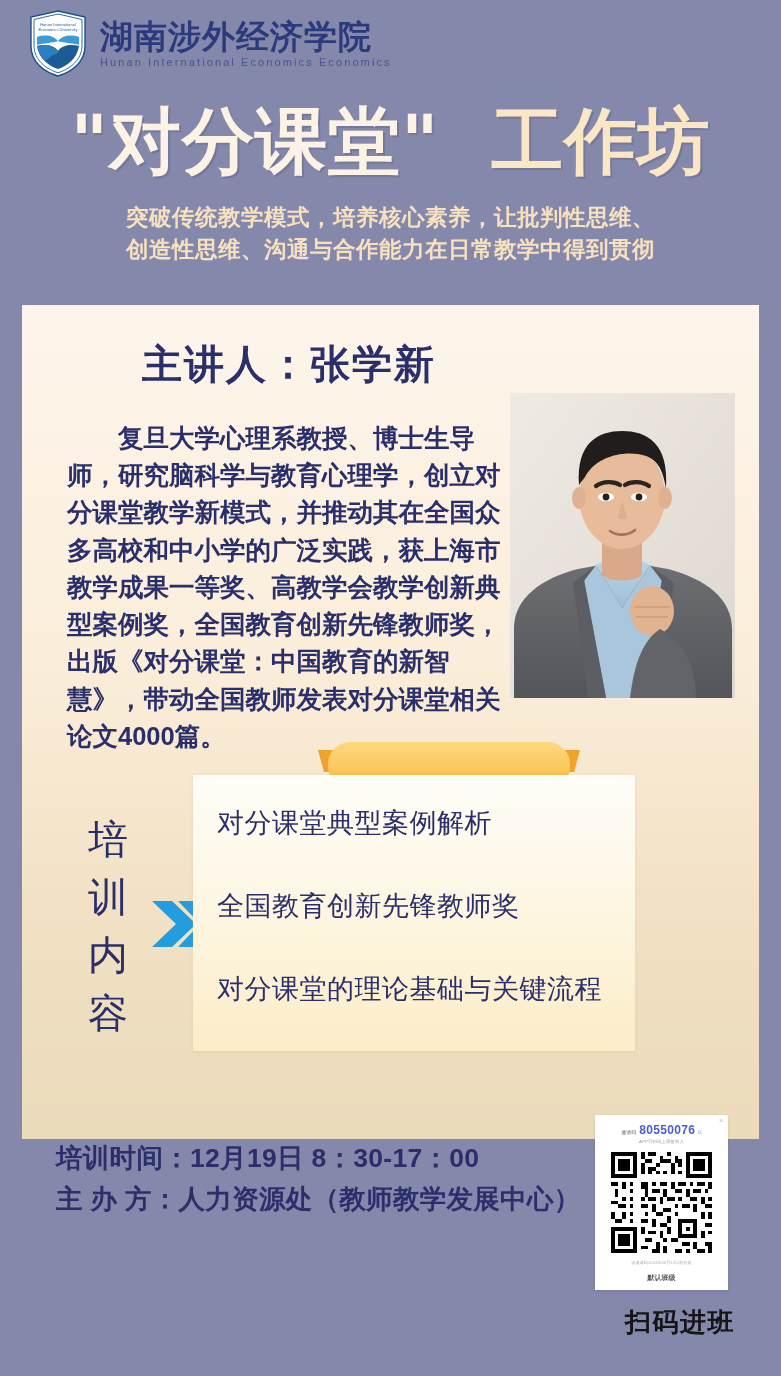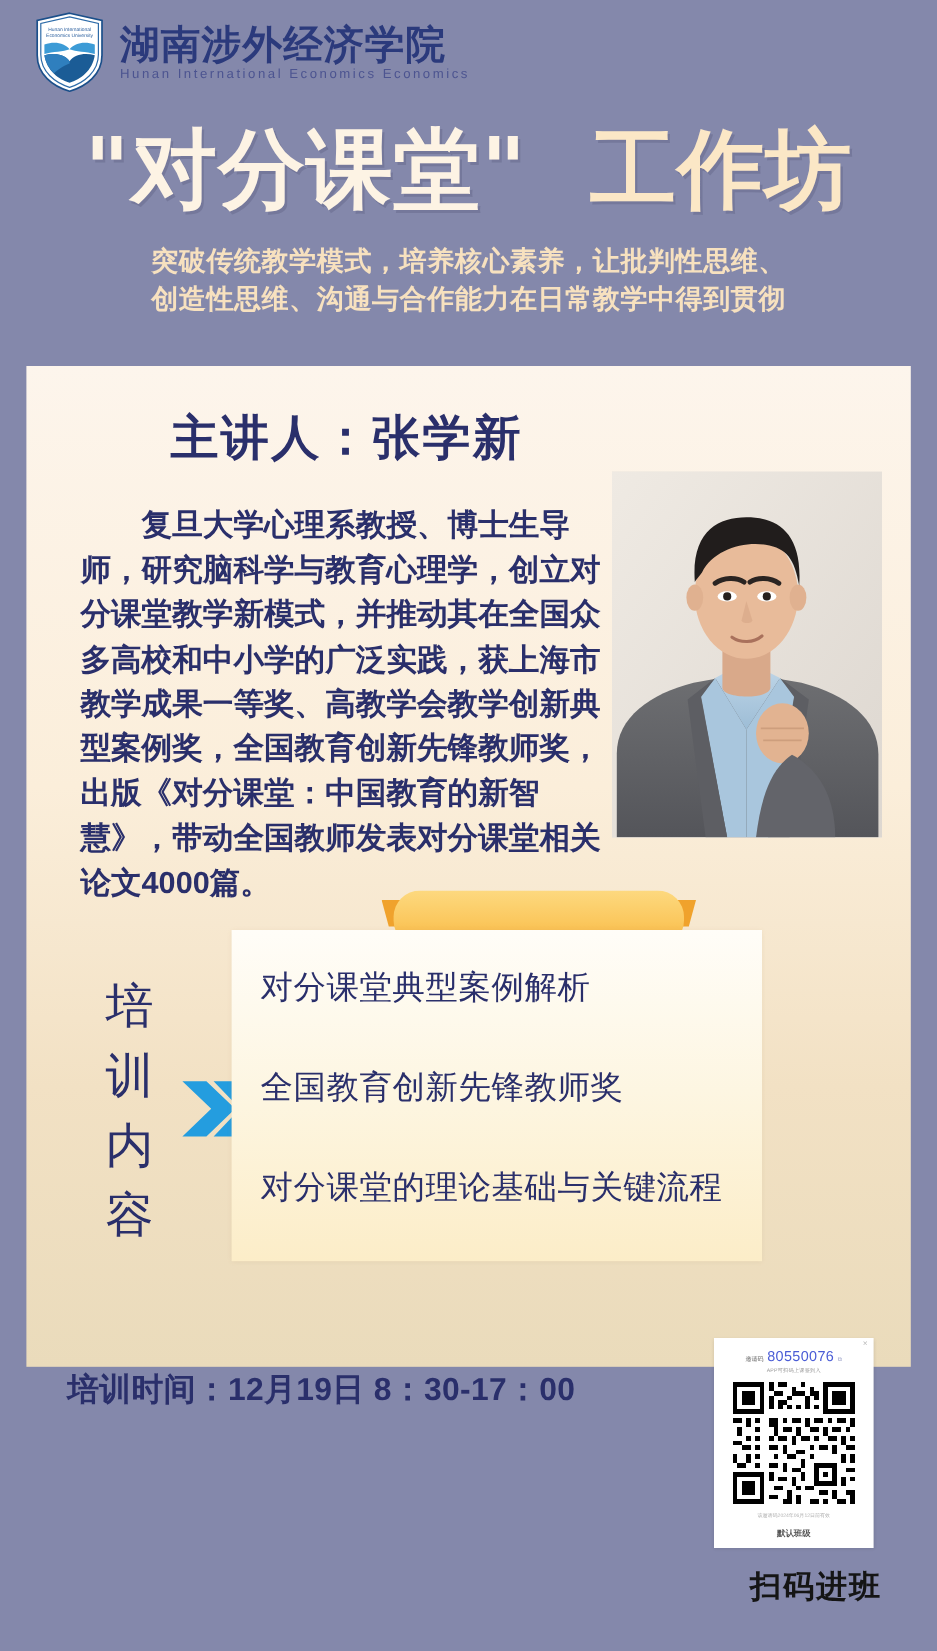--- a/index.html
+++ b/index.html
@@ -207,21 +207,21 @@
   .qr-head {
     display: flex;
     align-items: baseline;
     justify-content: center;
     gap: 3px;
     padding-top: 8px;
   }
   .qr-head-label { font-size: 5px; color: #666; }
   .qr-code-num {
     font-size: 12px;
-    font-weight: normal;
+    font-weight: bold;
     color: #4a5cd6;
     letter-spacing: 0.3px;
   }
   .qr-copy-icon { font-size: 5px; color: #9aa0c8; }
   .qr-sub {
     text-align: center;
     font-size: 4.3px;
     color: #9a9a9a;
     margin-top: 2px;
     letter-spacing: 0.2px;
@@ -384,20 +384,21 @@
     <div class="content-card">
       <div class="content-list">
         <div class="content-item">对分课堂典型案例解析</div>
         <div class="content-item">全国教育创新先锋教师奖</div>
         <div class="content-item">对分课堂的理论基础与关键流程</div>
       </div>
     </div>
 
     <div class="info">
       <div>培训时间：12月19日 8：30-17：00</div>
+      <div>主 办 方：人力资源处（教师教学发展中心）</div>
     </div>
 
     <div class="qr-card">
       <div class="qr-close">×</div>
       <div class="qr-head">
         <span class="qr-head-label">邀请码</span>
         <span class="qr-code-num">80550076</span>
         <span class="qr-copy-icon">⧉</span>
       </div>
       <div class="qr-sub">APP可扫码上课签到入</div>

